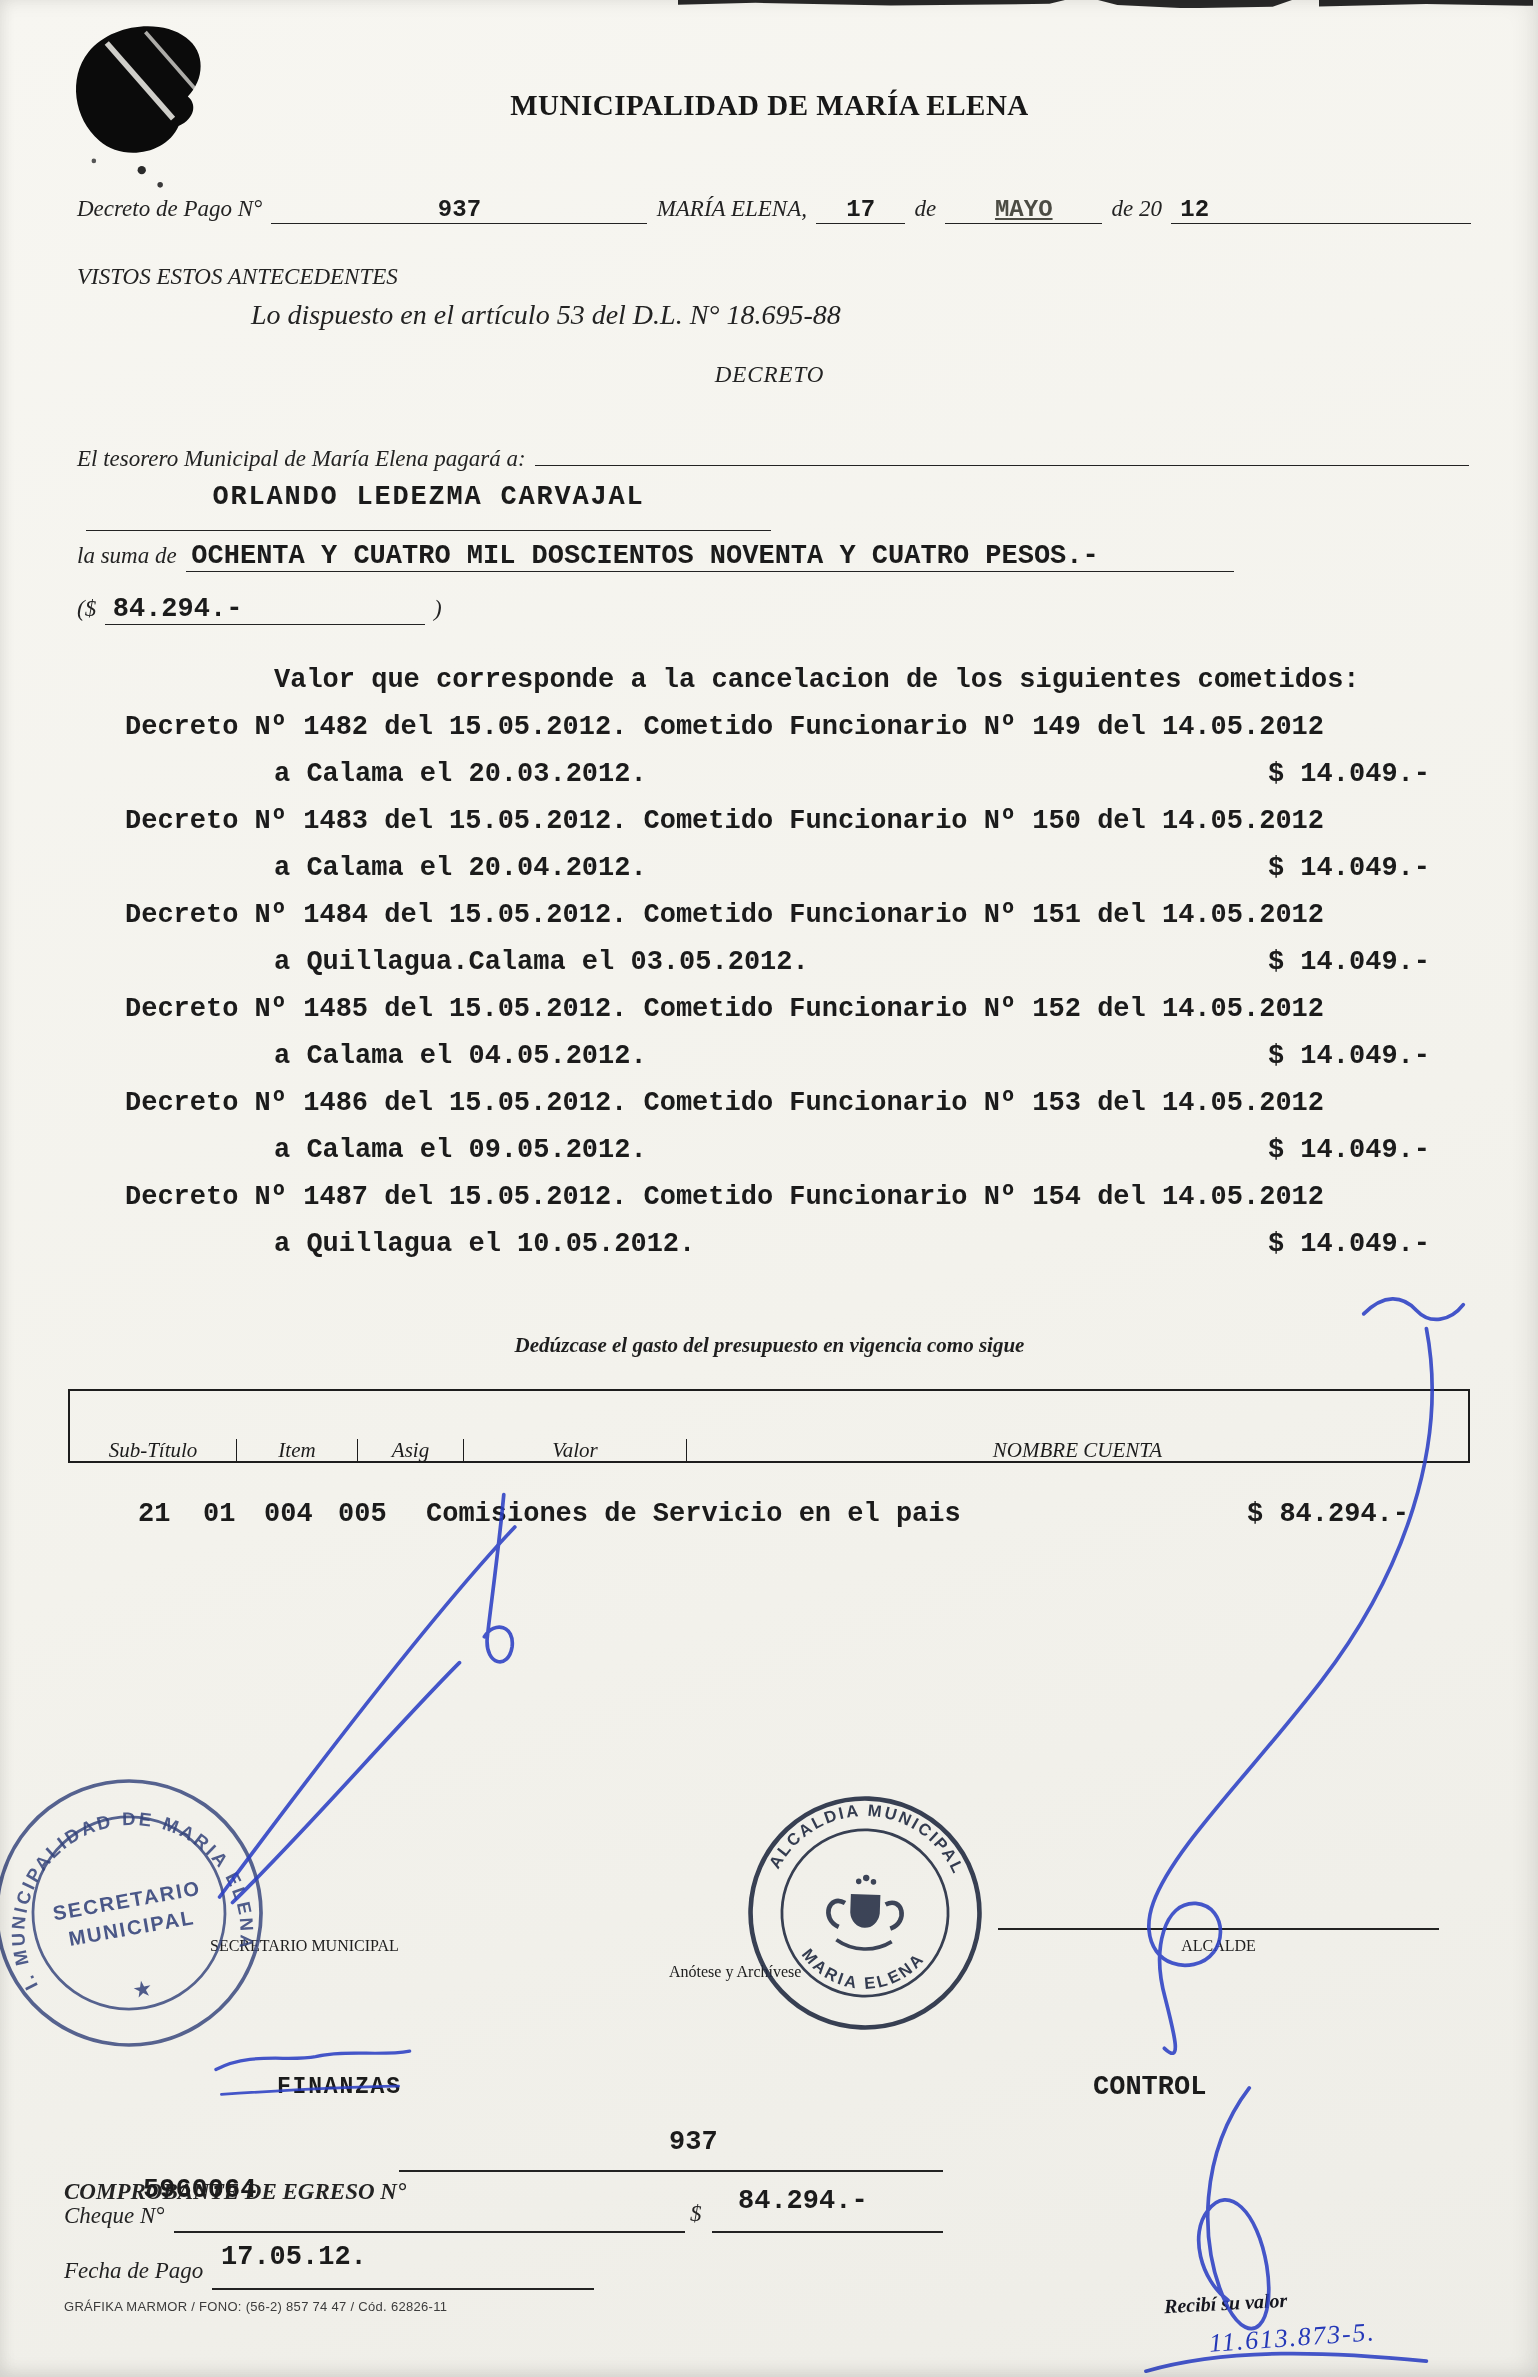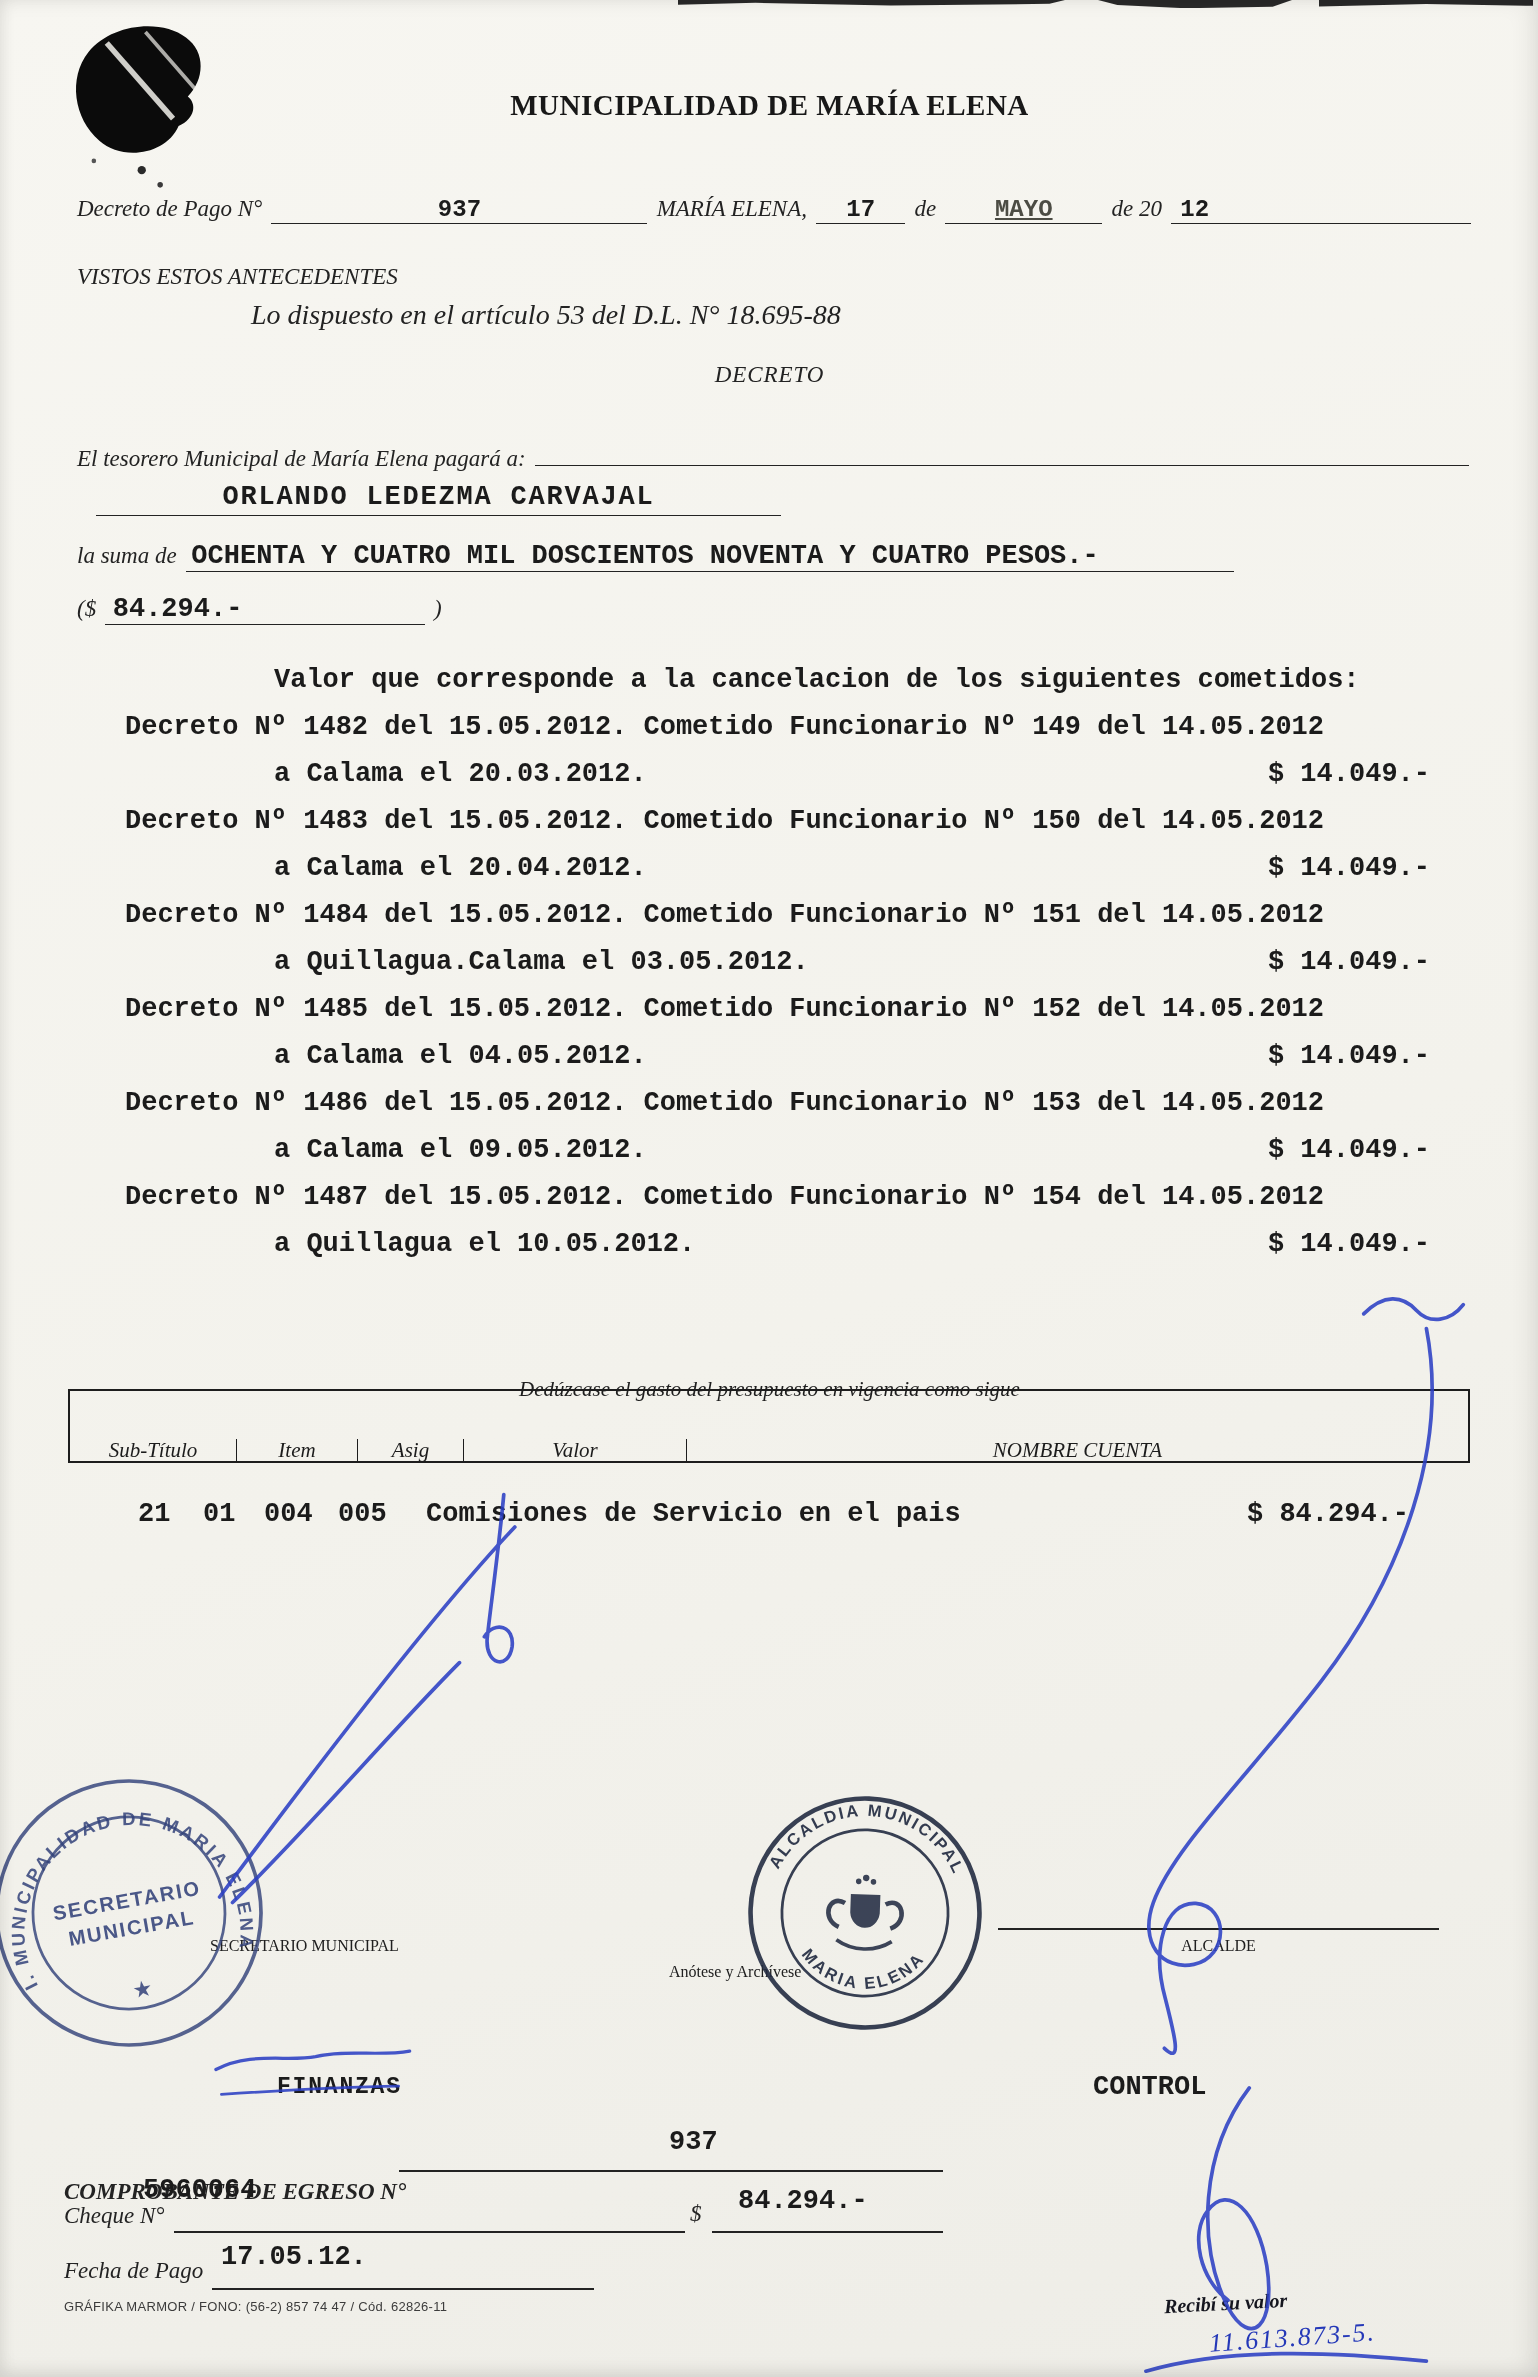--- a/index.html
+++ b/index.html
@@ -29,21 +29,21 @@
   }
   .flexrow{position:absolute;display:flex;align-items:baseline;gap:9.2px;}
   .f-center{text-align:center;}
   .details{position:absolute;left:125px;top:657px;width:1305px;line-height:47px;}
   .details .tw{font-weight:bold;}
   .ind{margin-left:149px;}
   .item-l2{display:flex;}
   .item-l2 .spacer{flex:1;}
   .caption{
     position:absolute;top:1333px;left:0;width:100%;text-align:center;
-    font-size:21px;font-style:italic;font-weight:normal;color:#1e1e1e;margin-top:44px;
+    font-size:21px;font-style:italic;font-weight:bold;color:#1e1e1e;
   }
   .btable{
     position:absolute;top:1389px;left:68px;width:1402px;height:74px;
     border:2.8px solid #1d1d1d;display:flex;box-sizing:border-box;background:transparent;
   }
   .btable .cell{
     display:flex;align-items:center;justify-content:center;
     font-style:italic;font-size:21px;border-right:1.8px solid #1d1d1d;box-sizing:border-box;margin-top:48px;
   }
   .btable .cell:last-child{border-right:none;}
@@ -99,21 +99,21 @@
   </div>
 
   <div class="abs lbl" style="top:264px;left:77px;">VISTOS ESTOS ANTECEDENTES</div>
   <div class="abs lbl" style="top:299px;left:251px;font-size:28px;">Lo dispuesto en el artículo 53 del D.L. N° 18.695-88</div>
   <div class="abs lbl" style="top:362px;left:0;width:100%;text-align:center;letter-spacing:0.9px;">DECRETO</div>
 
   <div class="flexrow" style="top:437px;left:77px;right:70px;">
     <span class="lbl">El tesorero Municipal de María Elena pagará a:</span>
     <span class="field" style="flex:1;height:28px;"></span>
   </div>
-  <div class="abs field f-center tw" style="top:482px;left:96px;width:685px;letter-spacing:1.8px;padding-bottom:3px;">ORLANDO LEDEZMA CARVAJAL</div>
+  <div class="abs field f-center tw" style="top:482px;left:86px;width:685px;letter-spacing:1.8px;padding-bottom:18px;">ORLANDO LEDEZMA CARVAJAL</div>
   <div class="flexrow" style="top:541px;left:77px;">
     <span class="lbl">la suma de</span>
     <span class="field tw" style="width:1043px;padding-left:5.5px;">OCHENTA Y CUATRO MIL DOSCIENTOS NOVENTA Y CUATRO PESOS.-</span>
   </div>
   <div class="flexrow" style="top:594px;left:77px;">
     <span class="lbl">($</span>
     <span class="field tw" style="width:312px;padding-left:7.4px;">84.294.-</span>
     <span class="lbl">)</span>
   </div>
 

